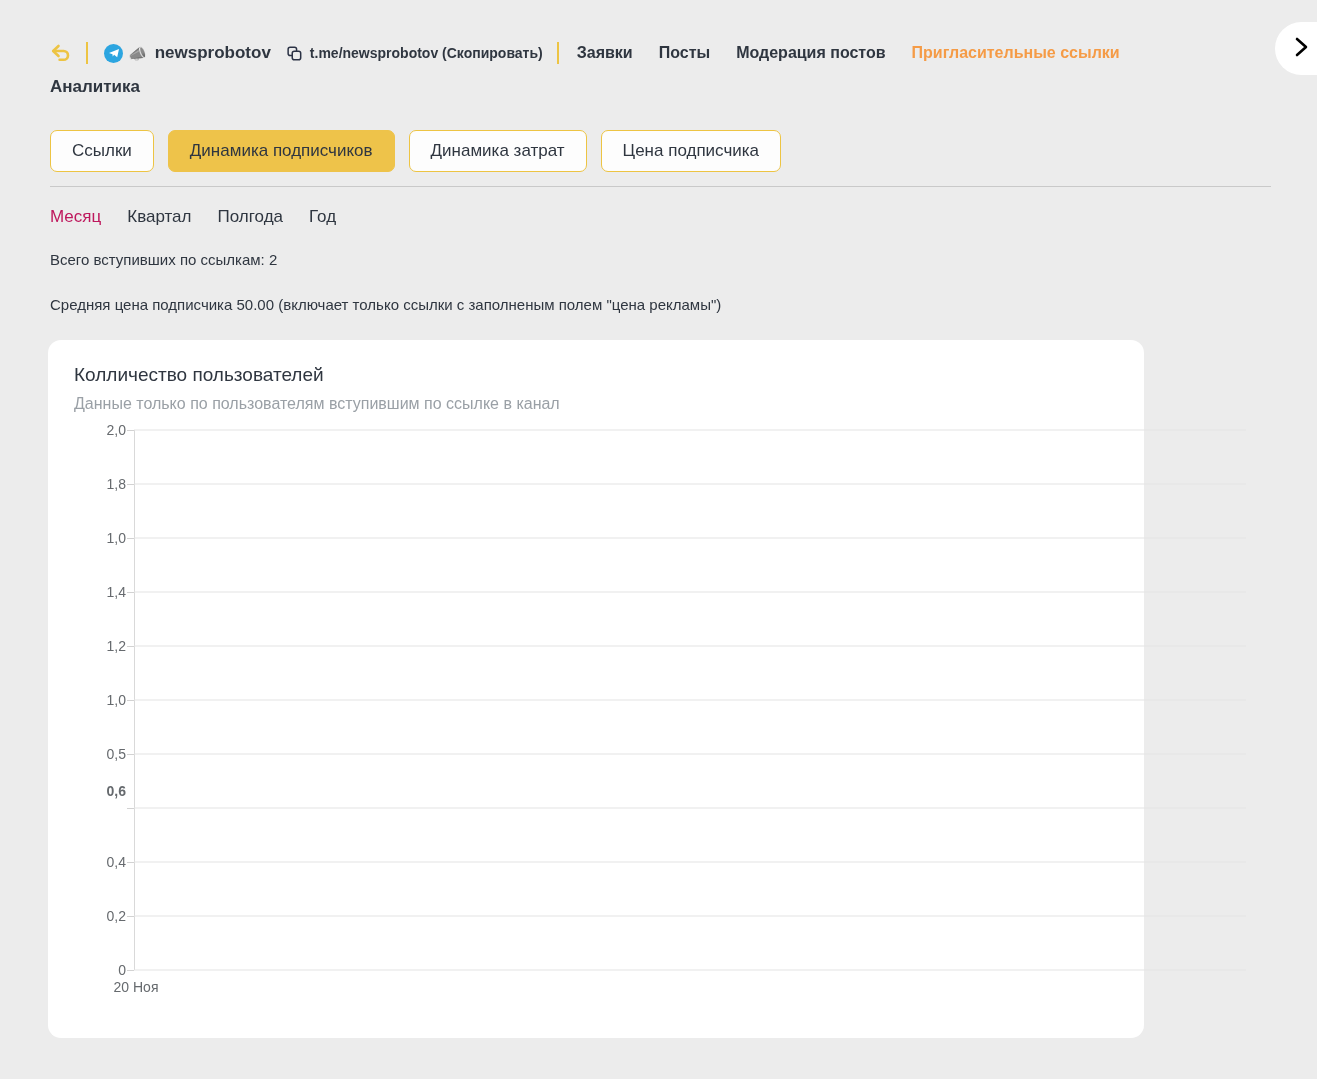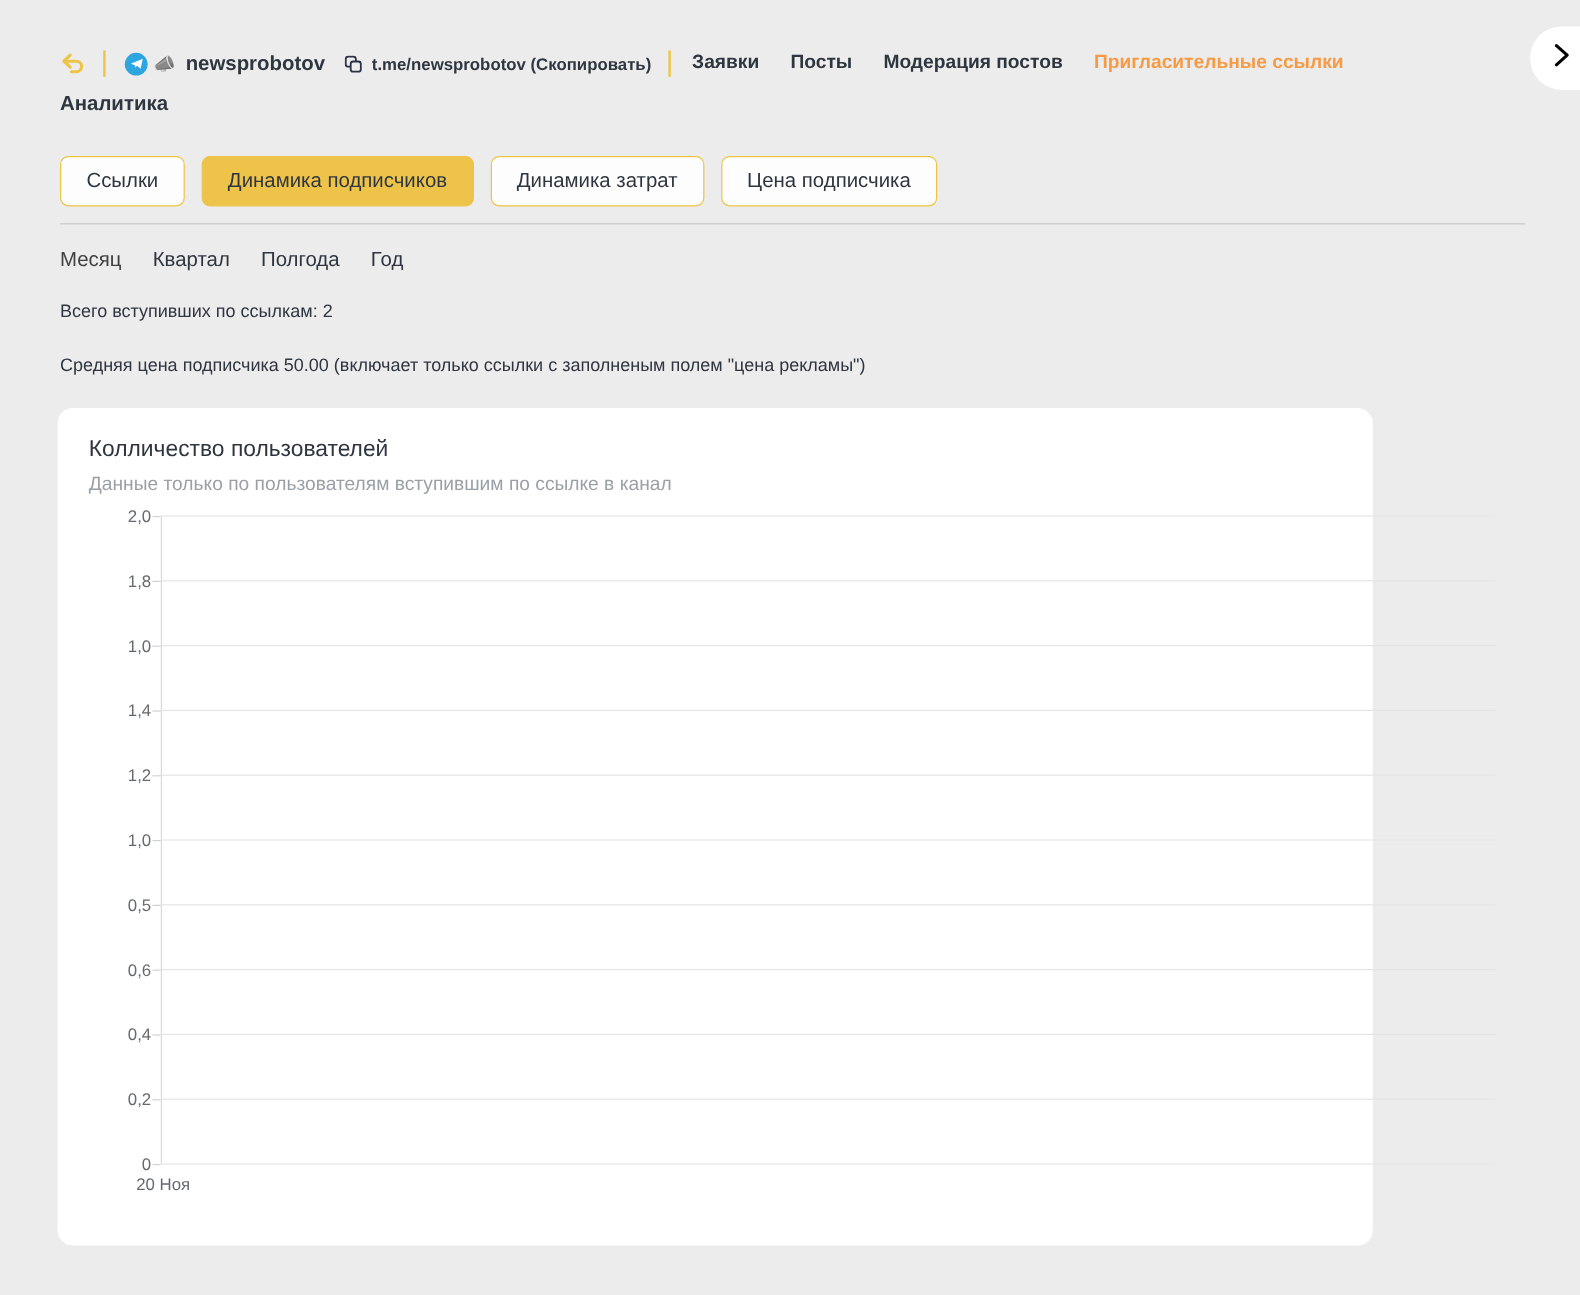--- a/index.html
+++ b/index.html
@@ -172,21 +172,21 @@
     top: 207px;
     display: flex;
     gap: 26px;
   }
   .period {
     font-size: 17px;
     color: #2f3640;
     cursor: pointer;
     white-space: nowrap;
   }
-  .period.active { color: #404040; text-align: center; }
+  .period.active { color: #be185d; text-align: center; }
 
   
   .sum1 {
     position: absolute;
     left: 50px;
     top: 251px;
     font-size: 15px;
     color: #2f3640;
   }
   .sum2 {
@@ -356,21 +356,21 @@
 
 <div class="card">
   <div class="card-title">Колличество пользователей</div>
   <div class="card-sub">Данные только по пользователям вступившим по ссылке в канал</div>
 
   <div class="plot">
     <div class="ylabels" id="ylabels">
         <div class="ytick" style="top: 540px;">0</div>
         <div class="ytick" style="top: 486px;">0,2</div>
         <div class="ytick" style="top: 432px;">0,4</div>
-        <div class="ytick" style="top: 378px;">0,6</div>
+        <div class="ytick" style="top: 361px; font-weight: bold;">0,6</div>
         <div class="ytick" style="top: 324px;">0,5</div>
         <div class="ytick" style="top: 270px;">1,0</div>
         <div class="ytick" style="top: 216px;">1,2</div>
         <div class="ytick" style="top: 162px;">1,4</div>
         <div class="ytick" style="top: 108px;">1,0</div>
         <div class="ytick" style="top: 54px;">1,8</div>
         <div class="ytick" style="top: 0px;">2,0</div>
       </div>
     <div class="gridarea" id="gridarea">
       <div class="yaxis"></div>

